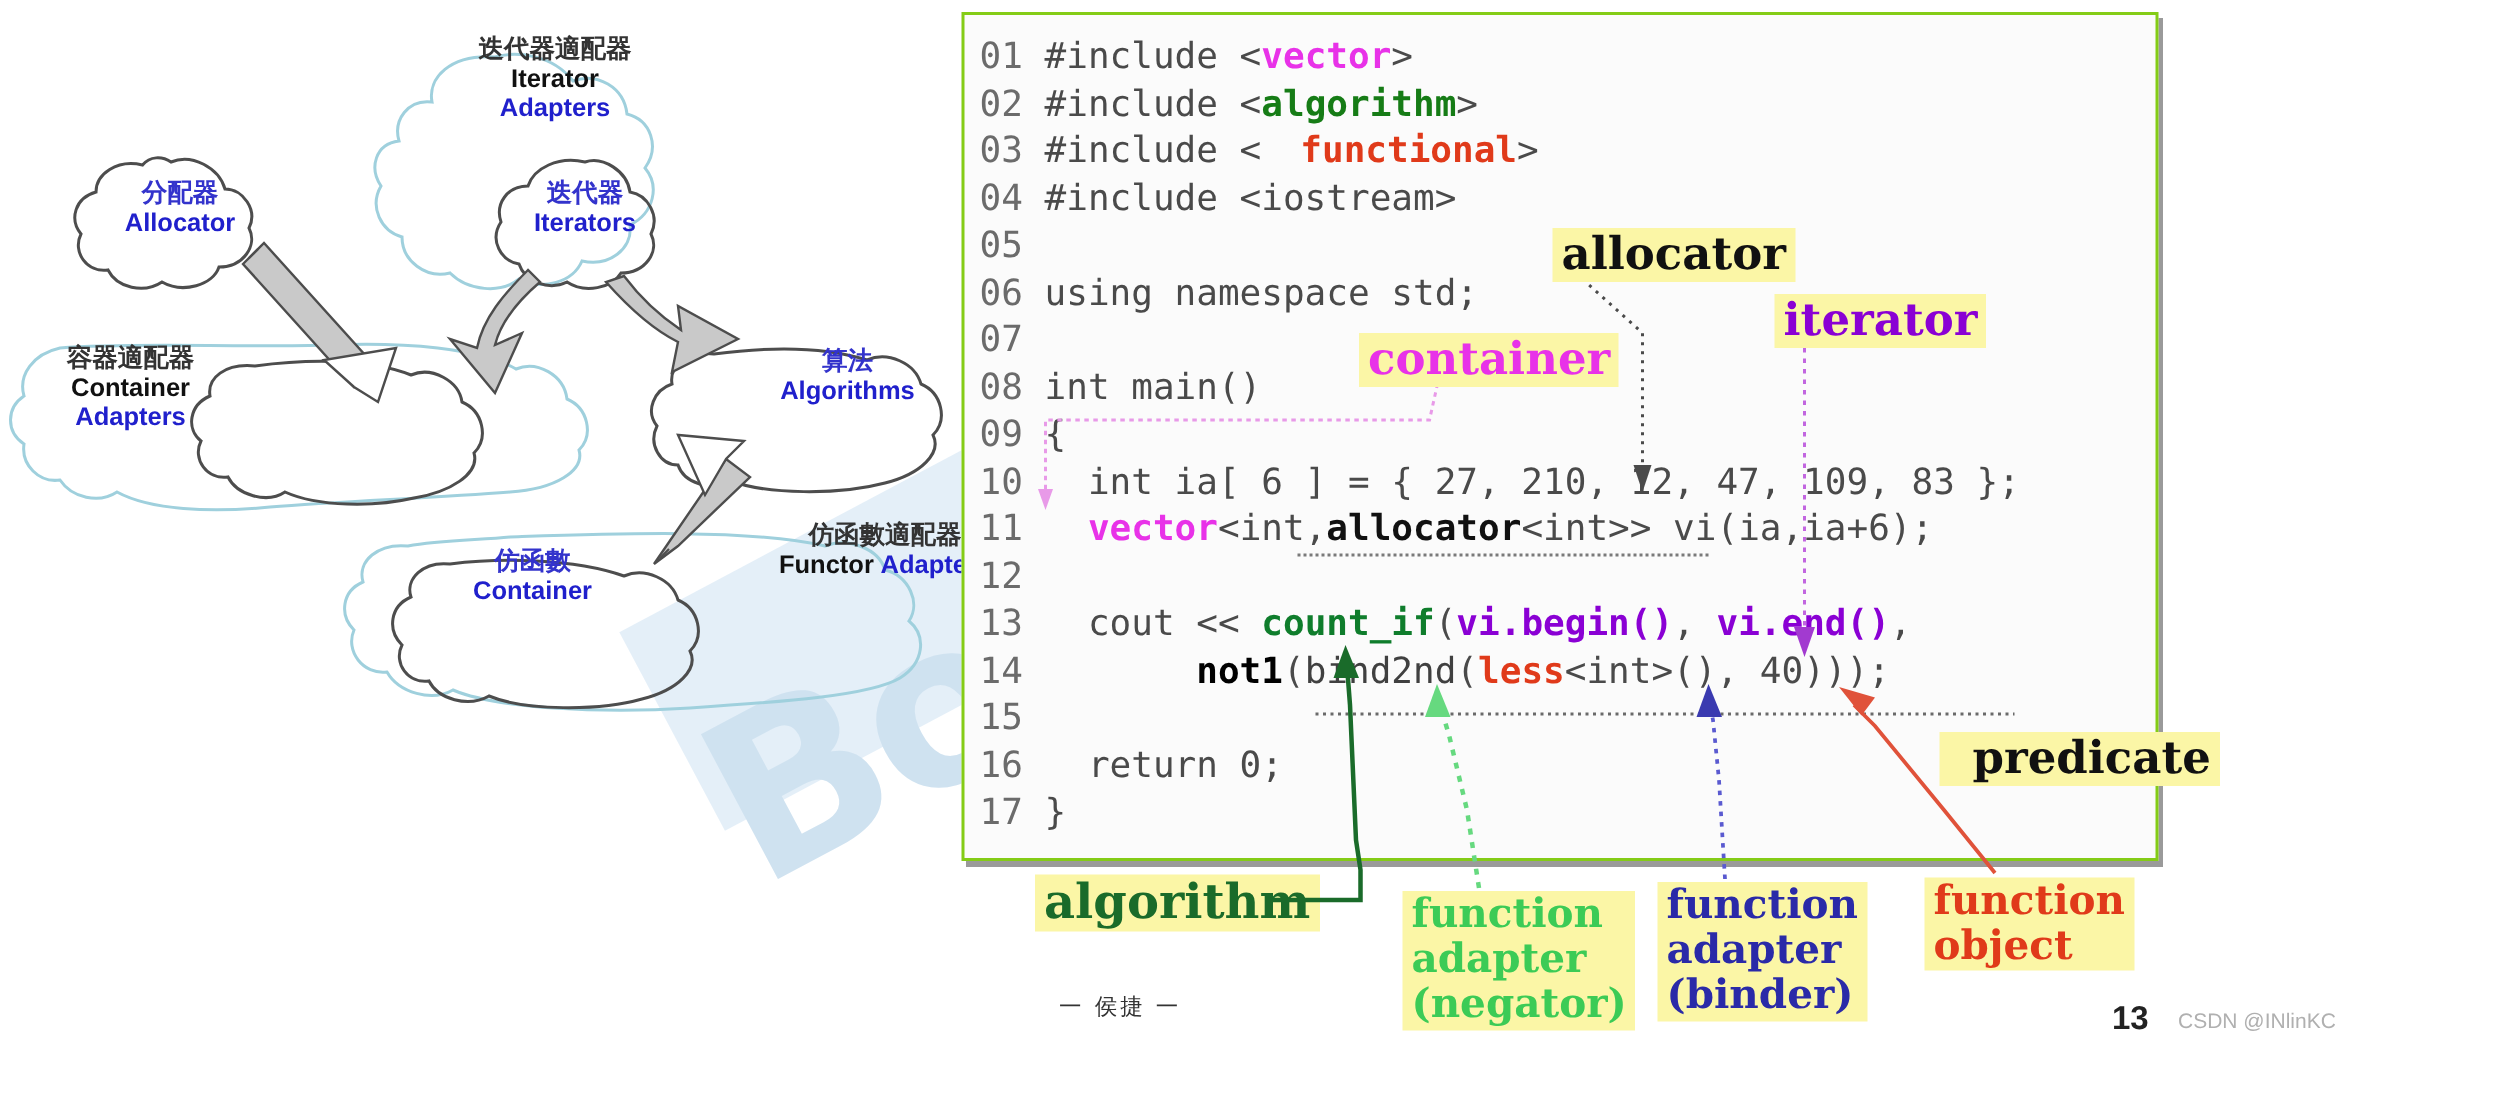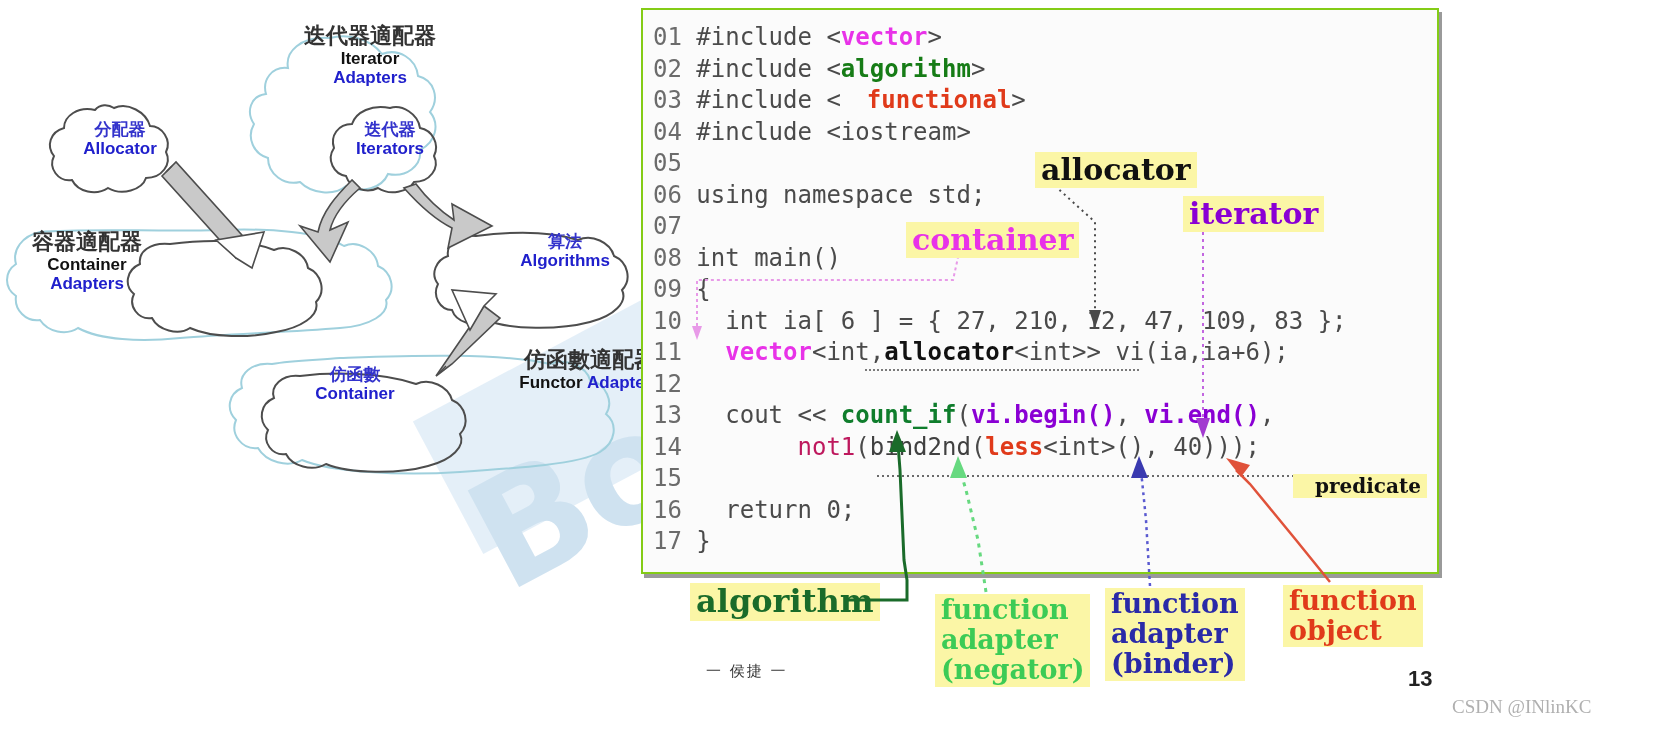--- a/index.html
+++ b/index.html
@@ -59,21 +59,21 @@
   .blob-label{
     position:absolute;text-align:center;line-height:1.12;
     white-space:nowrap;pointer-events:none;
   }
   .cn{display:block;color:#3333cc;font-size:17px;font-weight:bold;
       font-family:"DejaVu Sans", sans-serif;}
   .en{display:block;color:#2020cc;font-size:17px;font-weight:bold;}
   .en-dark{display:block;color:#111;font-size:17px;font-weight:bold;}
   .en-inline{color:#2020cc;font-weight:bold;font-size:17px;}
   .en-dark-inline{color:#111;font-weight:bold;font-size:17px;}
-  .cn-mix{font-family:"DejaVu Sans", sans-serif;font-weight:bold;font-size:22px;}
+  .cn-mix{font-family:"DejaVu Sans", sans-serif;font-weight:bold;font-size:17px;}
   .cn-mix .g1{color:#333;}
 
   
   .codebox{
     position:absolute;left:641px;top:8px;width:794px;height:562px;
     background:#fbfbfb;
     border:2px solid #84cc16;
     box-shadow:3px 4px 0 #9a9a9a;
     overflow:hidden;
   }
@@ -83,54 +83,53 @@
     font-size:24px;line-height:31.5px;
     color:#4a4a4a;white-space:pre;
   }
   .code .ln{color:#6b6b6b;}
   .kw-vector{color:#e832e8;font-weight:bold;}
   .kw-algorithm{color:#167c16;font-weight:bold;}
   .kw-functional{color:#e03a1a;font-weight:bold;margin-left:26px;}
   .kw-allocator{color:#111;font-weight:bold;}
   .kw-countif{color:#0f7d2c;font-weight:bold;}
   .kw-vi{color:#8a00d4;font-weight:bold;}
-  .kw-not1{color:#be185d;font-weight:normal;}
+  .kw-not1{color:#000000;font-weight:bold;}
   .kw-bind2nd{color:#404040;font-weight:normal;}
   .kw-less{color:#e03a1a;font-weight:bold;}
 
   
   .tag{
     position:absolute;background:#fbf6a6;
     font-family:"DejaVu Serif","Liberation Serif",serif;
     font-weight:bold;line-height:1.12;white-space:pre-line;
     padding:1px 6px;
   }
   .tag-allocator{left:1035px;top:152px;font-size:30px;color:#111;}
   .tag-container{left:906px;top:222px;font-size:30px;color:#e832e8;}
   .tag-iterator{left:1183px;top:196px;font-size:30px;color:#8a00d4;}
-  .tag-predicate{left:1293px;top:474px;font-size:20px;color:#111;background:#fbf6a6;padding-left:22px;}
+  .tag-predicate{left:1293px;top:488px;font-size:30px;color:#111;background:#fbf6a6;padding-left:22px;}
   .tag-algorithm{left:690px;top:583px;font-size:32px;color:#1a6b2a;}
   .tag-negator{left:935px;top:594px;font-size:27px;color:#3ccb56;}
   .tag-binder{left:1105px;top:588px;font-size:27px;color:#2a2aa8;}
   .tag-fobject{left:1283px;top:585px;font-size:27px;color:#e03a1a;}
 
   .sig{
     position:absolute;left:706px;top:662px;
     font-family:"DejaVu Sans", sans-serif;
     font-size:15px;color:#333;letter-spacing:2px;
   }
   .pagenum{
     position:absolute;left:1408px;top:666px;
     font-size:22px;font-weight:bold;color:#222;
   }
   .csdn{
     position:absolute;left:1452px;top:672px;
-    font-size:19px;color:#b0b0b0;
-    font-family:Liberation Serif, serif;
-    margin-top:24px;
+    font-size:14px;color:#b0b0b0;
+    font-family:Liberation Sans, sans-serif;
   }
   svg{position:absolute;left:0;top:0;overflow:visible;}
 </style>
 </head>
 <body>
 
 <div class="stage">
 
   <div class="wm-boolan-band"></div>
   <div class="wm wm-boolan">Boolan</div>

